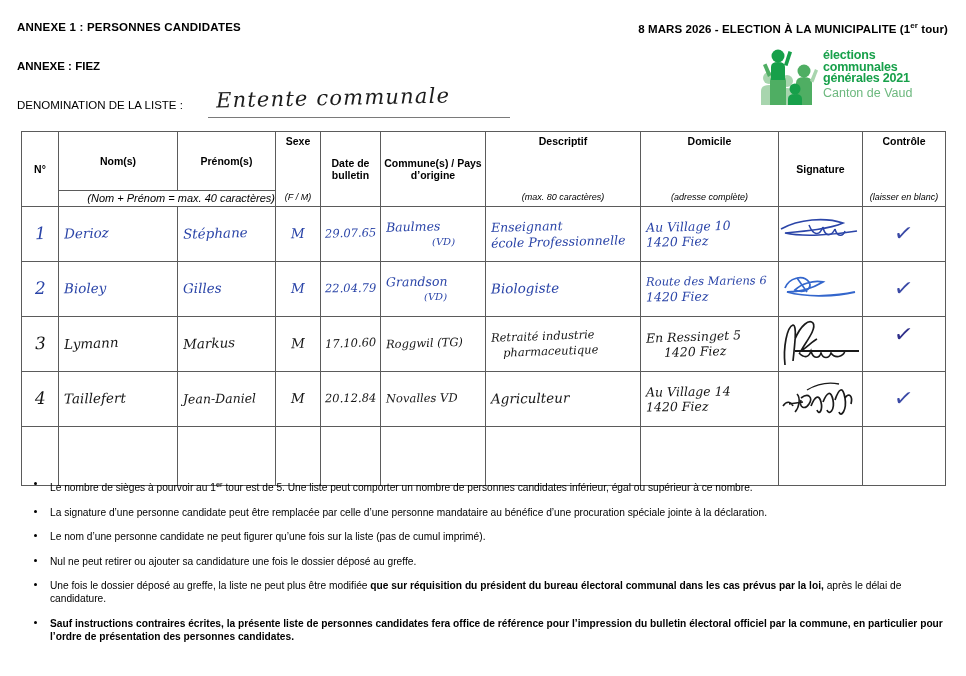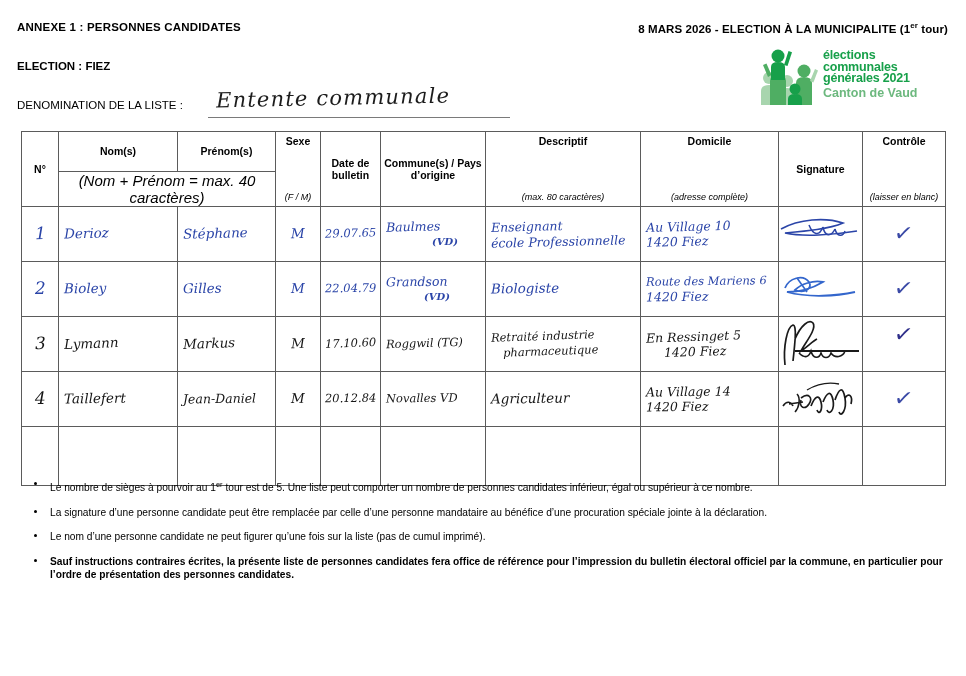--- a/index.html
+++ b/index.html
@@ -105,21 +105,21 @@
     font-size: 12.5px;
     font-weight: bold;
     color: #17a04a;
     display: block;
     letter-spacing: -0.2px;
   }
   .logo-text .sub {
     display: block;
     font-size: 12.5px;
     color: #6cb87e;
-    font-weight: bold;
+    font-weight: normal;
     margin-top: 3px;
     letter-spacing: 0px;
   }
 
   
   .tbl {
     position: absolute;
     left: 21px;
     top: 131px;
     width: 924px;
@@ -142,23 +142,23 @@
   .tbl th .sub {
     display: block;
     font-weight: normal;
     font-style: italic;
     font-size: 9px;
     line-height: 10.5px;
     margin-top: 45px;
   }
   .row-note td {
     height: 15px;
-    font-size: 15px;
+    font-size: 11px;
     font-style: italic;
-    text-align: center;
+    text-align: right;
   }
   .data-row td { height: 54px; }
   .empty-row td { height: 58px; }
 
   
   .hw {
     font-family: "DejaVu Serif", serif;
     font-style: italic;
     white-space: nowrap;
     line-height: 15px;
@@ -172,21 +172,21 @@
     flex-direction: column;
     justify-content: center;
     align-items: flex-start;
     padding-left: 5px;
     overflow: hidden;
   }
   .hw-cell.ctr { align-items: center; padding-left: 0; }
   .s13 { font-size: 13.5px; }
   .s12 { font-size: 12.5px; }
   .s11 { font-size: 11.5px; }
-  .s10 { font-size: 10px; font-weight: bold; }
+  .s10 { font-size: 10px; }
   .tiltA { transform: rotate(-1.5deg); }
   .tiltB { transform: rotate(-0.8deg); }
   .tiltC { transform: rotate(-2deg); }
   .num { font-size: 17px; }
 
   .sig-wrap {
     position: absolute;
     left: 0; top: 0; right: 0; bottom: 0;
     overflow: hidden;
   }
@@ -228,21 +228,21 @@
 </style>
 </head>
 <body>
 
 <div class="page">
 
   <div class="hdr-left-title">ANNEXE 1 : PERSONNES CANDIDATES</div>
 
   <div class="hdr-right-title"><span>8 MARS 2026 - ELECTION À LA MUNICIPALITE (1</span><sup>er</sup><span> tour)</span></div>
 
-  <div class="commune-line"><span>ELECTION :</span>
+  <div class="commune-line"><span>ANNEXE :</span>
     <span class="val">FIEZ</span></div>
 
   <div class="denom-line">DENOMINATION DE LA LISTE :</div>
   <div class="denom-underline"></div>
   <div class="denom-hand">Entente communale</div>
 
   <div class="logo">
     <svg class="logo-figs" viewBox="0 0 62 58">
 
       <g fill="#a8d5ae">
@@ -592,20 +592,26 @@
     </div>
 
     <div class="note">
       <span class="bullet"></span><span>La signature d’une personne candidate peut être remplacée par celle d’une personne mandataire au bénéfice d’une procuration spéciale jointe à la déclaration.</span>
     </div>
 
     <div class="note">
       <span class="bullet"></span><span>Le nom d’une personne candidate ne peut figurer qu’une fois sur la liste (pas de cumul imprimé).</span>
     </div>
 
-
+    <div class="note">
+      <span class="bullet"></span><span>Nul ne peut retirer ou ajouter sa candidature une fois le dossier déposé au greffe.</span>
+    </div>
+
+    <div class="note">
+      <span class="bullet"></span><span>Une fois le dossier déposé au greffe, la liste ne peut plus être modifiée </span><b>que sur réquisition du président du bureau électoral communal dans les cas prévus par la loi,</b><span> après le délai de candidature.</span>
+    </div>
 
     <div class="note">
       <span class="bullet"></span><b>Sauf instructions contraires écrites, la présente liste de personnes candidates fera office de référence pour l’impression du bulletin électoral officiel par la commune, en particulier pour l’ordre de présentation des personnes candidates.</b>
     </div>
 
   </div>
 </div>
 
 </body></html>

